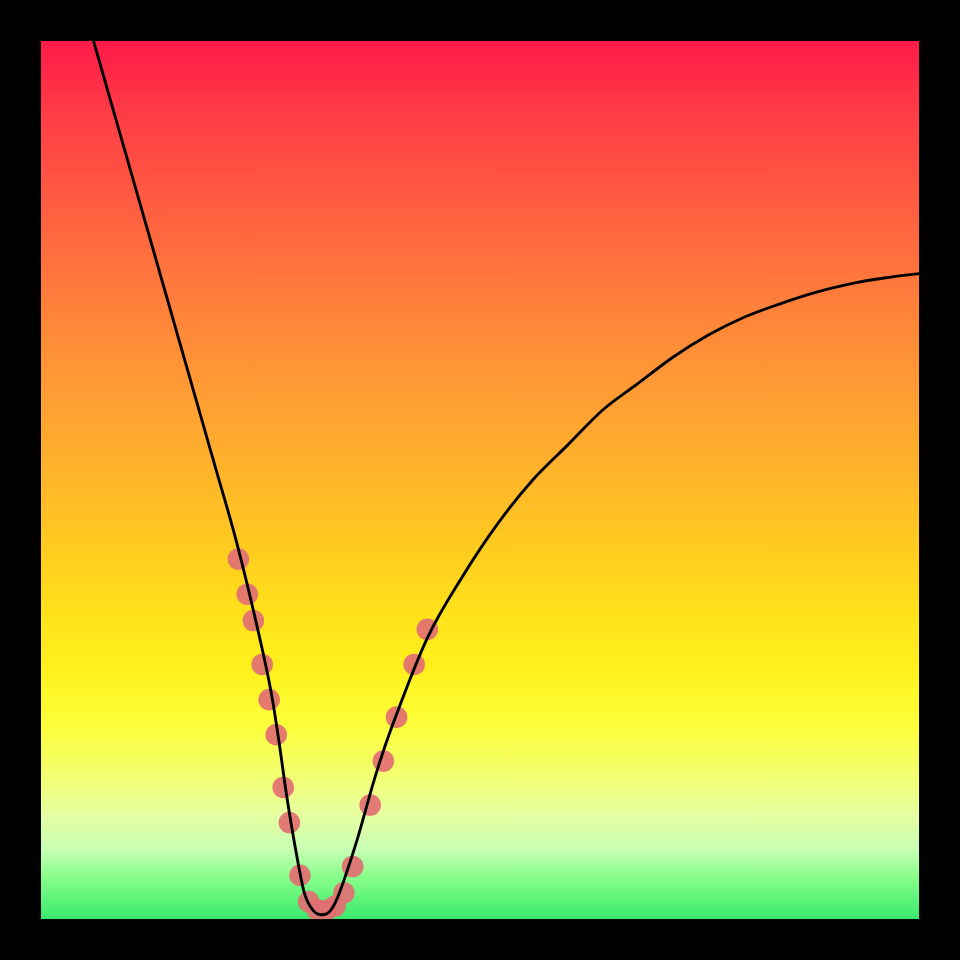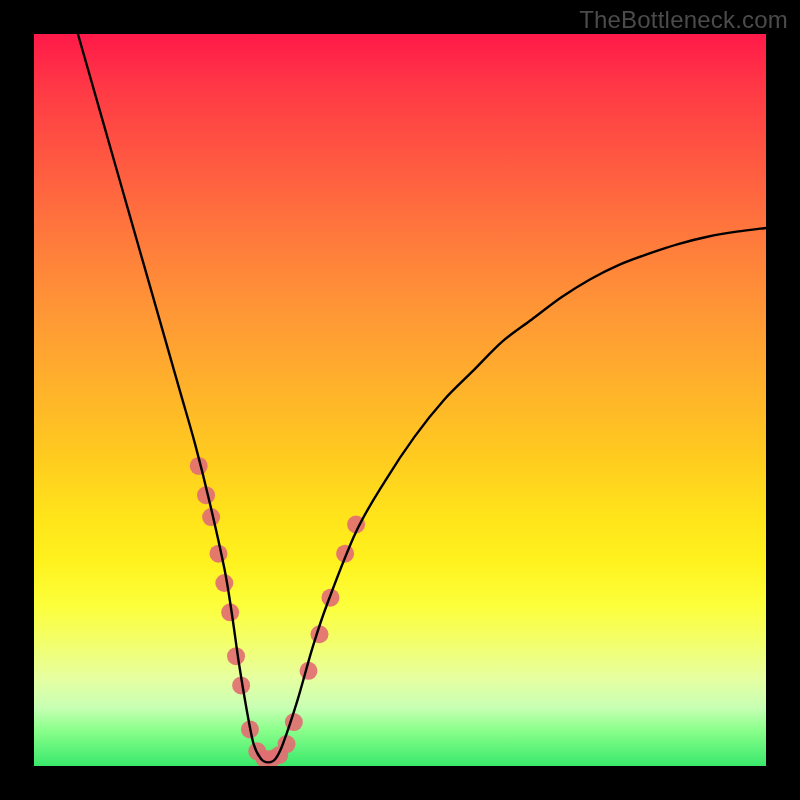--- a/index.html
+++ b/index.html
@@ -61,21 +61,20 @@
   }
   svg.curve {
     position: absolute;
     inset: 0;
   }
 </style>
 </head>
 <body>
 
 <div class="frame">
-  <div class="watermark">TheBottleneck.com</div>
 
   <div class="plot-area">
     <div class="gradient-bg"></div>
     <svg class="curve" viewBox="0 0 732 732" preserveAspectRatio="none">
       <g id="dots-group">
           <circle cx="164.70" cy="431.88" r="9" fill="#e26f72" fill-opacity="0.92"></circle>
           <circle cx="172.02" cy="461.16" r="9" fill="#e26f72" fill-opacity="0.92"></circle>
           <circle cx="177.14" cy="483.12" r="9" fill="#e26f72" fill-opacity="0.92"></circle>
           <circle cx="184.46" cy="519.72" r="9" fill="#e26f72" fill-opacity="0.92"></circle>
           <circle cx="190.32" cy="549.00" r="9" fill="#e26f72" fill-opacity="0.92"></circle>

